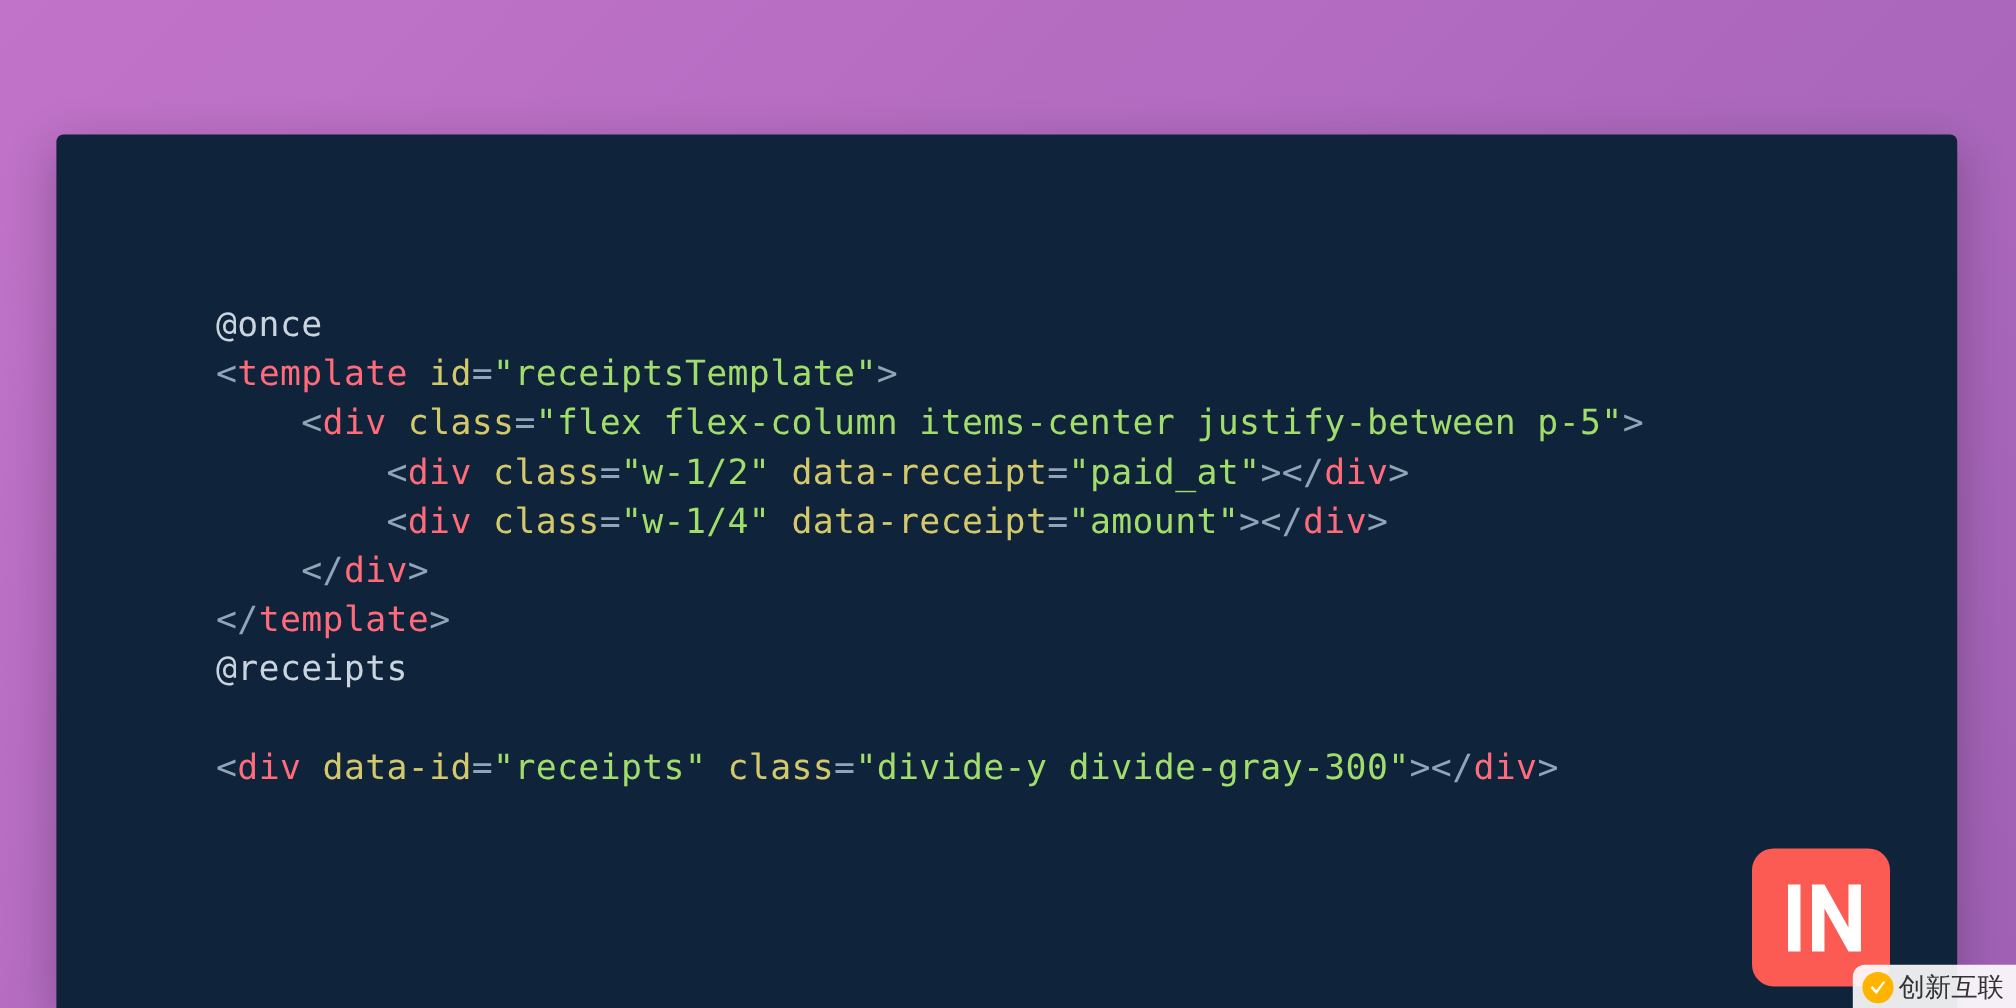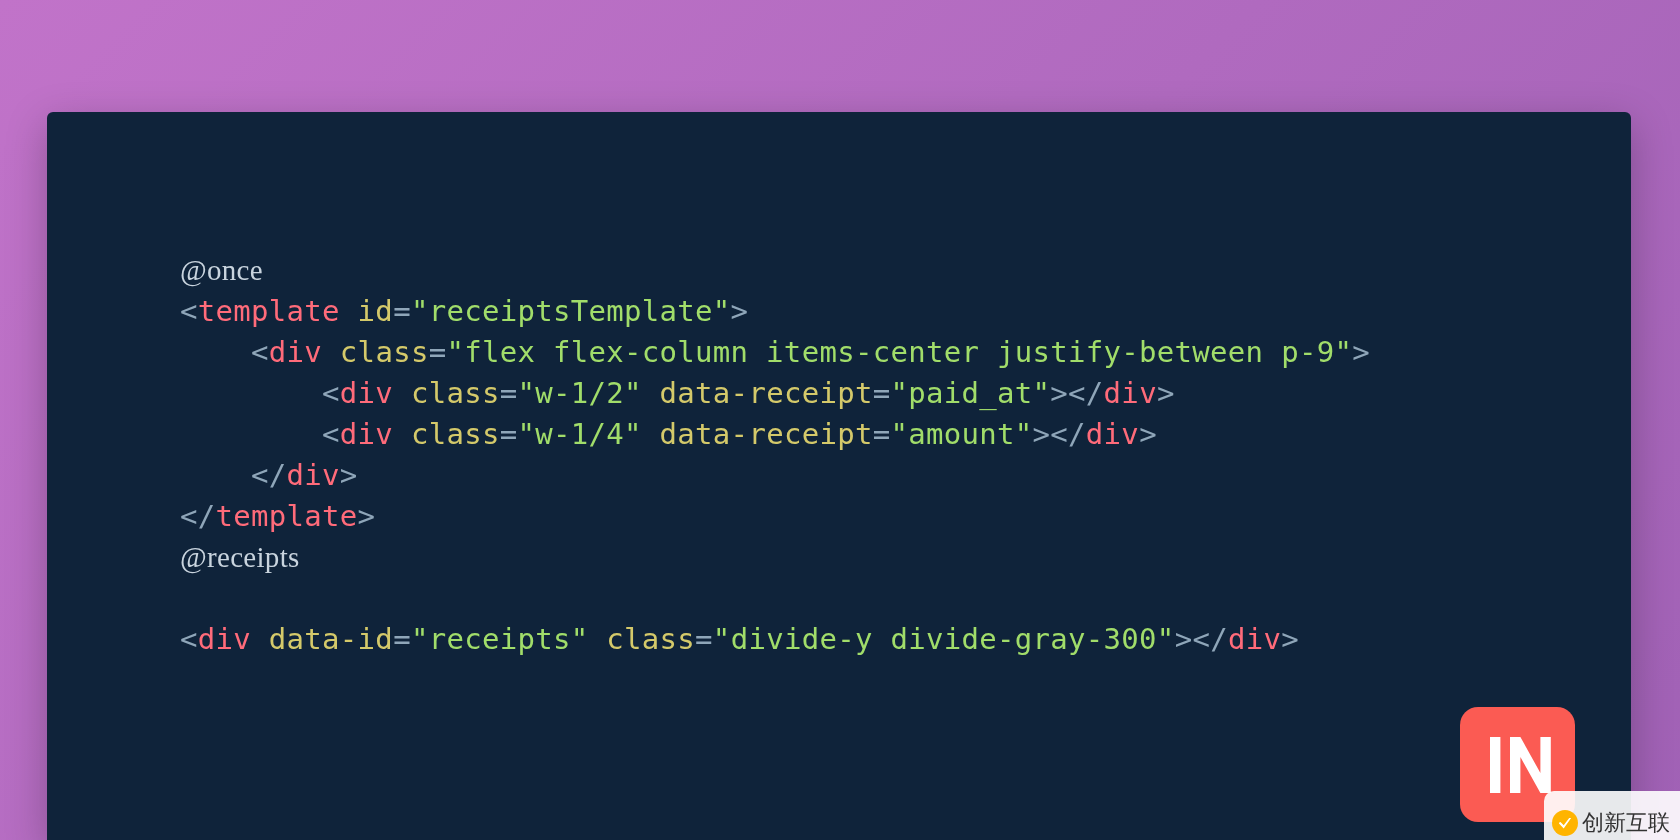--- a/index.html
+++ b/index.html
@@ -3,36 +3,36 @@
 <meta charset="utf-8">
 <style>
   html,body{margin:0;padding:0;width:1680px;height:840px;overflow:hidden;font-family:ui-monospace,Menlo,Consolas,monospace;}
   .bg{width:1680px;height:840px;background:linear-gradient(135deg,#c173c9 0%,#b06abf 50%,#a061b5 100%);position:relative;}
   .panel{position:absolute;left:47px;top:112px;width:1584px;height:728px;background:#0f233a;border-radius:6px 6px 0 0;box-shadow:0 12px 40px rgba(0,0,0,.25);}
   .code{position:absolute;left:180px;top:250px;font-size:29px;line-height:41px;white-space:pre;color:#c9d4de;letter-spacing:.3px;}
   .c-punc{color:#8fa6b9;}
   .c-tag{color:#ff6b7a;}
   .c-attr{color:#d4c96a;text-align:right;}
   .c-str{color:#a1dd6a;}
-  .c-dir{color:#c9d4de;font-family:Liberation Serif, serif;}
+  .c-dir{color:#c9d4de;}
   .badge{position:absolute;right:105px;bottom:18px;width:115px;height:115px;border-radius:18px;background:#fb5b53;display:flex;align-items:center;justify-content:center;}
   .badge svg{width:80px;height:80px;}
-  .wm{position:absolute;right:0;bottom:0;display:flex;align-items:center;gap:4px;padding:17px 10px 2px 8px;background:rgba(255,255,255,.9);border-top-left-radius:10px;font-family:-apple-system,Segoe UI,sans-serif;font-size:22px;color:#333;font-weight:500;}
+  .wm{position:absolute;right:0;bottom:0;display:flex;align-items:center;gap:4px;padding:4px 10px 2px 8px;background:rgba(255,255,255,.9);border-top-left-radius:10px;font-family:-apple-system,Segoe UI,sans-serif;font-size:22px;color:#333;font-weight:500;}
   .wm-icon{width:26px;height:26px;border-radius:50%;background:#ffb400;display:flex;align-items:center;justify-content:center;}
   .wm-icon:before{content:"";width:13px;height:11px;background:#fff;clip-path:polygon(0 50%,40% 100%,100% 0,85% 0,40% 70%,15% 40%);}
 </style>
 </head>
 <body>
 
 <div class="bg">
   <div class="panel"></div>
 
   <div class="code"><span class="c-dir">@once</span>
 <span class="c-punc">&lt;</span><span class="c-tag">template</span> <span class="c-attr">id</span><span class="c-punc">=</span><span class="c-str">"</span><span class="c-str">receiptsTemplate</span><span class="c-str">"</span><span class="c-punc">&gt;</span>
-    <span class="c-punc">&lt;</span><span class="c-tag">div</span> <span class="c-attr">class</span><span class="c-punc">=</span><span class="c-str">"</span><span class="c-str">flex flex-column items-center justify-between p-9</span><span class="c-str">"</span><span class="c-punc">&gt;</span>
+    <span class="c-punc">&lt;</span><span class="c-tag">div</span> <span class="c-attr">class</span><span class="c-punc">=</span><span class="c-str">"</span><span class="c-str">flex flex-column items-center justify-between p-5</span><span class="c-str">"</span><span class="c-punc">&gt;</span>
         <span class="c-punc">&lt;</span><span class="c-tag">div</span> <span class="c-attr">class</span><span class="c-punc">=</span><span class="c-str">"</span><span class="c-str">w-1/2</span><span class="c-str">"</span> <span class="c-attr">data-receipt</span><span class="c-punc">=</span><span class="c-str">"</span><span class="c-str">paid_at</span><span class="c-str">"</span><span class="c-punc">&gt;&lt;/</span><span class="c-tag">div</span><span class="c-punc">&gt;</span>
         <span class="c-punc">&lt;</span><span class="c-tag">div</span> <span class="c-attr">class</span><span class="c-punc">=</span><span class="c-str">"</span><span class="c-str">w-1/4</span><span class="c-str">"</span> <span class="c-attr">data-receipt</span><span class="c-punc">=</span><span class="c-str">"</span><span class="c-str">amount</span><span class="c-str">"</span><span class="c-punc">&gt;&lt;/</span><span class="c-tag">div</span><span class="c-punc">&gt;</span>
     <span class="c-punc">&lt;/</span><span class="c-tag">div</span><span class="c-punc">&gt;</span>
 <span class="c-punc">&lt;/</span><span class="c-tag">template</span><span class="c-punc">&gt;</span>
 <span class="c-dir">@receipts</span>
 
 <span class="c-punc">&lt;</span><span class="c-tag">div</span> <span class="c-attr">data-id</span><span class="c-punc">=</span><span class="c-str">"</span><span class="c-str">receipts</span><span class="c-str">"</span> <span class="c-attr">class</span><span class="c-punc">=</span><span class="c-str">"</span><span class="c-str">divide-y divide-gray-300</span><span class="c-str">"</span><span class="c-punc">&gt;&lt;/</span><span class="c-tag">div</span><span class="c-punc">&gt;</span></div>
 
   <div class="badge">
     <svg viewBox="0 0 100 100">

